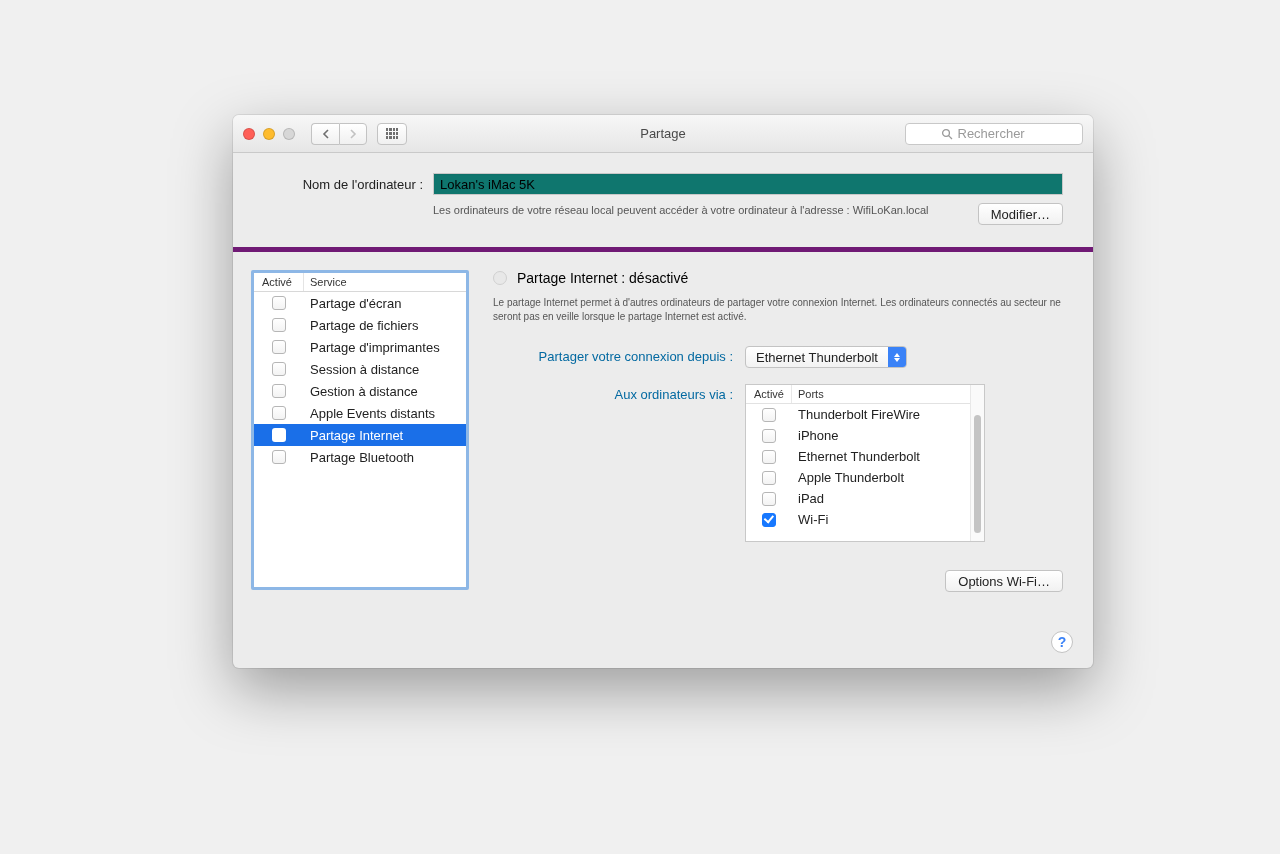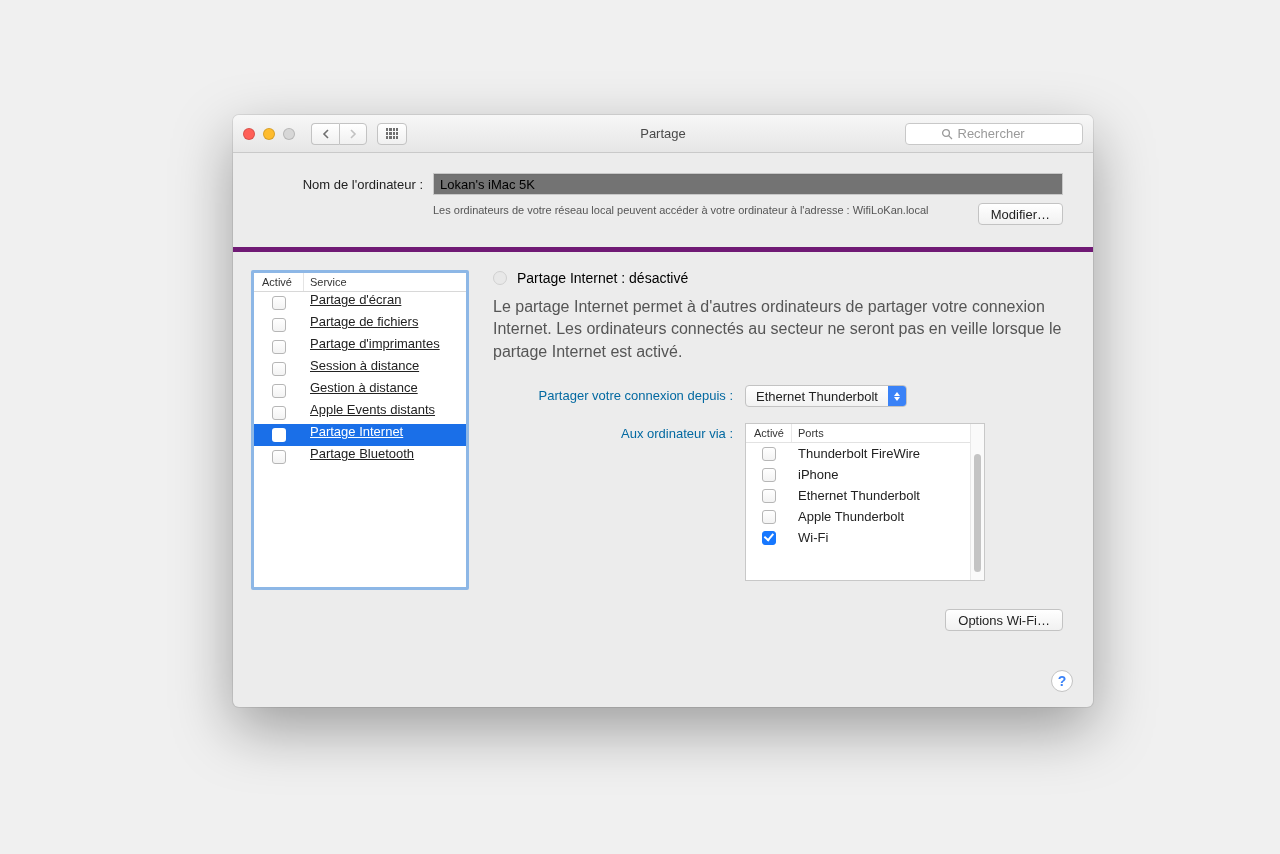--- a/index.html
+++ b/index.html
@@ -89,21 +89,21 @@
   .search input::placeholder { color:#9a9a9a; }
 
   
   .body { padding: 20px 30px 0 30px; }
 
   .row-top {
     display: flex; align-items: center; gap: 10px; margin-bottom: 8px;
   }
   .label-right { text-align: right; width: 160px; color:#222;}
   .text-input {
-    flex: 1; height: 22px; background:#737373;
+    flex: 1; height: 22px; background:#0f766e;
     border: 1px solid #c8c8c8; border-radius: 0;
     padding: 2px 6px; font-size:13px;
     box-shadow: inset 0 1px 1px rgba(0,0,0,0.05);
   }
 
   .row-desc {
     display:flex; gap:10px; margin-bottom: 22px;
     padding-left: 170px;
     font-size: 11px; color:#555;
     align-items: flex-start;
@@ -140,22 +140,22 @@
   }
   .svc-head {
     display:flex; font-size:11px; color:#333;
     border-bottom: 1px solid #d8d8d8;
     background:#fff;
   }
   .svc-head .col1 { width:50px; padding:3px 2px 3px 8px; border-right:1px solid #e4e4e4;}
   .svc-head .col2 { flex:1; padding:3px 6px;}
   .svc-body { flex:1; overflow:auto; }
   .svc-row {
-    display:flex; 
-    height: 22px; font-size:13px;text-decoration:underline;
+    display:flex; align-items:center;
+    height: 22px; font-size:13px;
   }
   .svc-row .chk-cell { width:50px; display:flex; justify-content:center; align-items:center;}
   .svc-row .lbl-cell { flex:1; padding-left: 6px; }
   .svc-row.selected { background:#1a6fe8; color:#fff; }
   .chk {
     width: 14px; height:14px; border:1px solid #b6b6b6; border-radius:3px;
     background: linear-gradient(#ffffff,#f3f3f3);
     display:flex; align-items:center; justify-content:center;
   }
   .svc-row.selected .chk { border-color: rgba(255,255,255,0.9); background:#fff; }
@@ -166,21 +166,21 @@
   }
 
   
   .detail { flex:1; display:flex; flex-direction:column; }
   .status-line { display:flex; align-items:center; gap:10px; margin-bottom:10px;}
   .status-dot {
     width:14px; height:14px; border-radius:50%;
     background:#e8e8e8; border:1px solid #d0d0d0;
   }
   .status-text { font-size:14px; font-weight:500; color:#000000;}
-  .desc-text { font-size:16px; color:#555; line-height:1.4; margin-bottom:22px; }
+  .desc-text { font-size:10px; color:#555; line-height:1.4; margin-bottom:22px; }
 
   .form-row { display:flex; align-items:flex-start; gap:12px; margin-bottom:16px;}
   .form-row .fl { width:240px; text-align:right; font-size:13px; color:#0369a1; padding-top:3px;}
   .select {
     height:22px; display:flex; align-items:stretch;
     background: linear-gradient(#ffffff,#f2f2f2);
     border:1px solid #c3c3c3; border-radius:4px; overflow:hidden;
     font-size:13px;
   }
   .select .sv { padding: 2px 10px; display:flex; align-items:center; }
@@ -357,21 +357,21 @@
           <div class="select">
             <div class="sv">Ethernet Thunderbolt</div>
             <div class="caret">
                 <span class="up"></span>
                 <span class="dn"></span>
               </div>
           </div>
         </div>
 
         <div class="form-row">
-          <div class="fl">Aux ordinateur via :</div>
+          <div class="fl">Aux ordinateurs via :</div>
           <div class="ports-wrap">
             <div class="ports-inner">
               <div class="ports-head">
                 <div class="c1">Activé</div>
                 <div class="c2">Ports</div>
               </div>
               <div class="ports-body" id="ports-body">
                   <div class="port-row">
                     <div class="c1">
                       <div class="chk"></div>
@@ -391,20 +391,26 @@
                     <div class="c2">Ethernet Thunderbolt</div>
                   </div>
                   <div class="port-row">
                     <div class="c1">
                       <div class="chk"></div>
                     </div>
                     <div class="c2">Apple Thunderbolt</div>
                   </div>
                   <div class="port-row">
                     <div class="c1">
+                      <div class="chk"></div>
+                    </div>
+                    <div class="c2">iPad</div>
+                  </div>
+                  <div class="port-row">
+                    <div class="c1">
                       <div class="chk checked"></div>
                     </div>
                     <div class="c2">Wi-Fi</div>
                   </div>
                 </div>
             </div>
             <div class="scroll-stub"></div>
           </div>
         </div>
 

